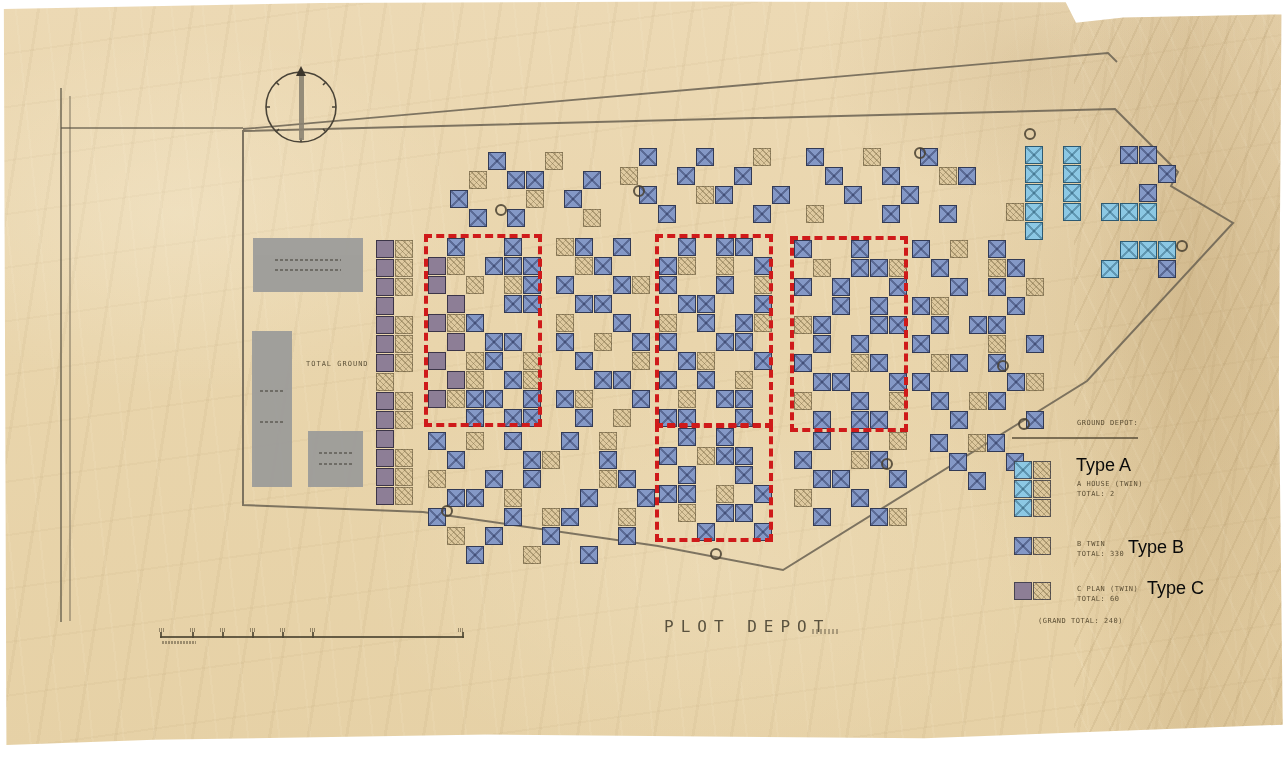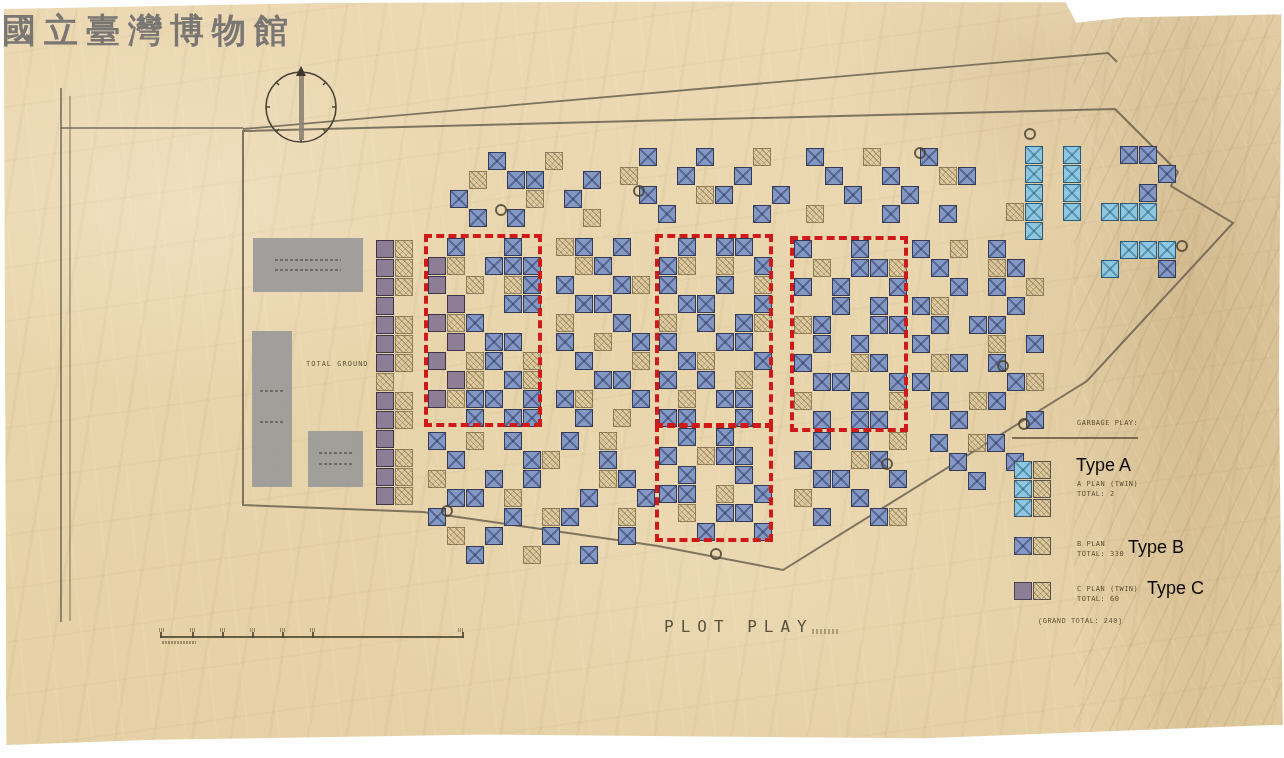--- a/index.html
+++ b/index.html
@@ -439,49 +439,48 @@
       <div class="num" style="left:-1px"></div>
         <div class="num" style="left:30px"></div>
       <div class="num" style="left:60px"></div>
         <div class="num" style="left:90px"></div>
       <div class="num" style="left:120px"></div>
         <div class="num" style="left:150px"></div>
       <div class="num" style="left:298px"></div>
       <div class="caption"></div>
     </div>
 
-    <div id="plot-plan" class="plan-text" style="left:664px;top:617px;">PLOT PLAY</div>
+    <div id="plot-plan" class="plan-text" style="left:664px;top:617px;">PLOT DEPOT</div>
     <div id="plot-plan-note" style="left:812px;top:629px;"></div>
 
     <div>
       <div class="depot" style="left:1018px;top:418px;"></div>
-      <div class="legend-text" style="left:1077px;top:419px;">GARBAGE PLAY:</div>
+      <div class="legend-text" style="left:1077px;top:419px;">GROUND DEPOT:</div>
       <div id="legend-rule"></div>
 
       <div class="legend-cell tA" style="left:1014px;top:461px;"></div>
         <div class="legend-cell tH" style="left:1033px;top:461px;"></div>
       <div class="legend-cell tA" style="left:1014px;top:480px;"></div>
         <div class="legend-cell tH" style="left:1033px;top:480px;"></div>
       <div class="legend-cell tA" style="left:1014px;top:499px;"></div>
         <div class="legend-cell tH" style="left:1033px;top:499px;"></div>
-      <div class="legend-text" style="left:1077px;top:480px;">A PLAN (TWIN)</div>
+      <div class="legend-text" style="left:1077px;top:480px;">A HOUSE (TWIN)</div>
       <div class="legend-text" style="left:1077px;top:490px;">TOTAL: 2</div>
 
       <div class="legend-cell tB" style="left:1014px;top:537px;"></div>
         <div class="legend-cell tH" style="left:1033px;top:537px;"></div>
-      <div class="legend-text" style="left:1077px;top:540px;">B PLAN</div>
+      <div class="legend-text" style="left:1077px;top:540px;">B TWIN</div>
       <div class="legend-text" style="left:1077px;top:550px;">TOTAL: 330</div>
 
       <div class="legend-cell tC" style="left:1014px;top:582px;"></div>
         <div class="legend-cell tH" style="left:1033px;top:582px;"></div>
       <div class="legend-text" style="left:1077px;top:585px;">C PLAN (TWIN)</div>
       <div class="legend-text" style="left:1077px;top:595px;">TOTAL: 60</div>
 
-      <div class="legend-text" style="left:1038px;top:617px;font-family:Liberation Mono, monospace;">(GRAND TOTAL: 240)</div>
+      <div class="legend-text" style="left:1038px;top:617px;">(GRAND TOTAL: 240)</div>
     </div>
 
     <div class="type-label" style="left:1076px;top:455px;">Type A</div>
     <div class="type-label" style="left:1128px;top:537px;">Type B</div>
     <div class="type-label" style="left:1147px;top:578px;">Type C</div>
   </div>
 
-  <div id="watermark">國立臺灣博物館</div>
 </div>
 
 </body></html>

